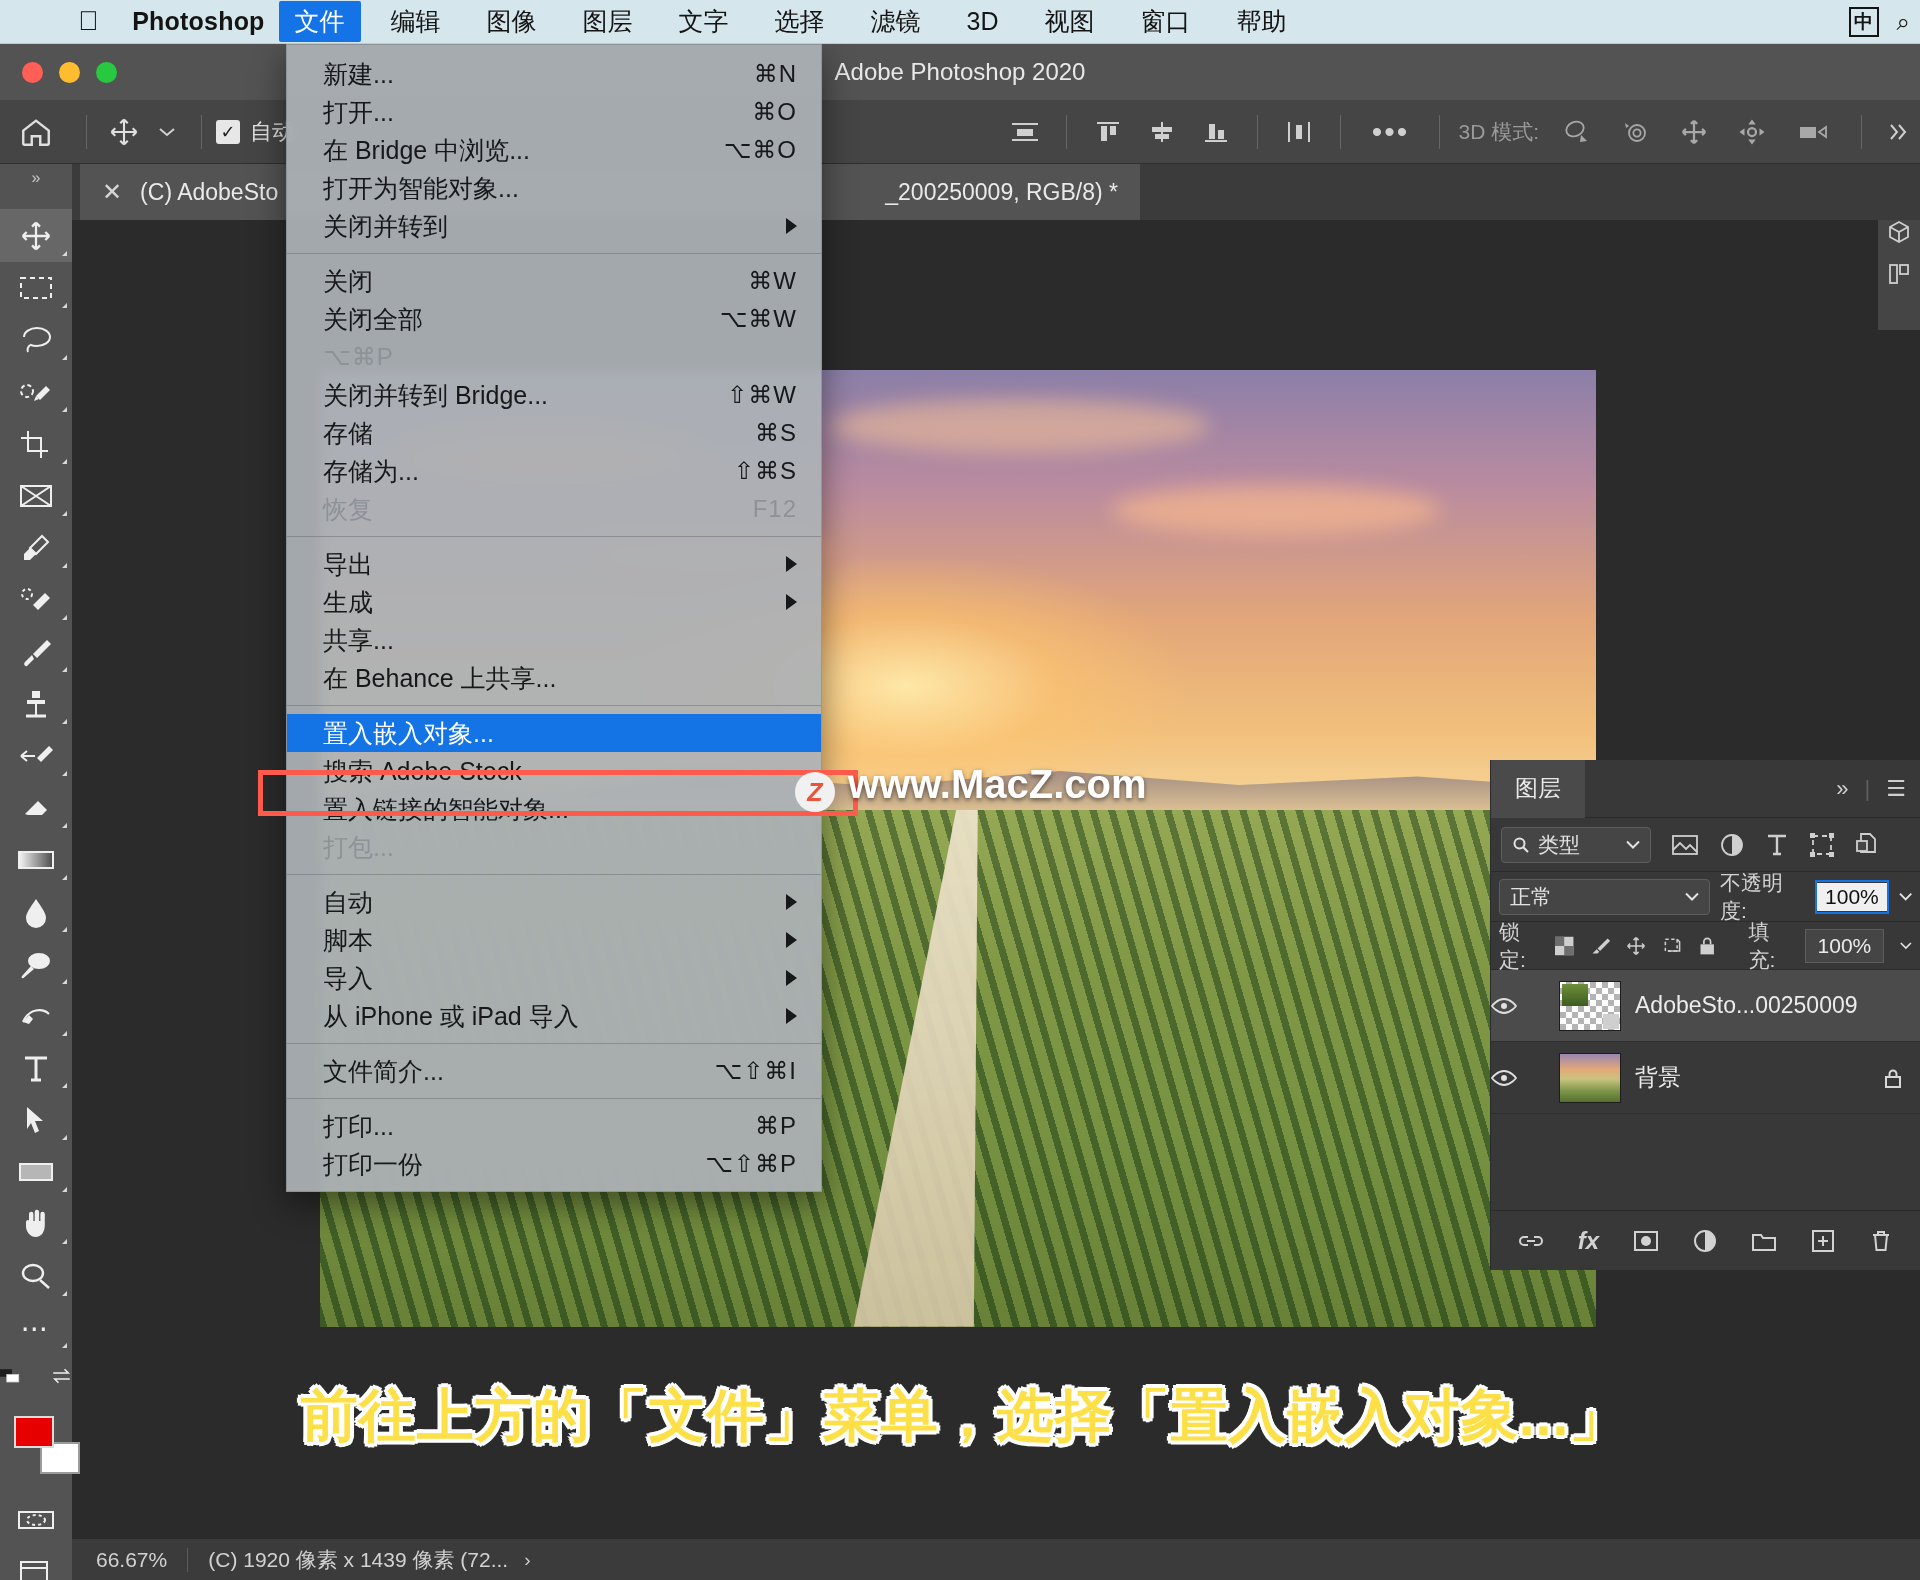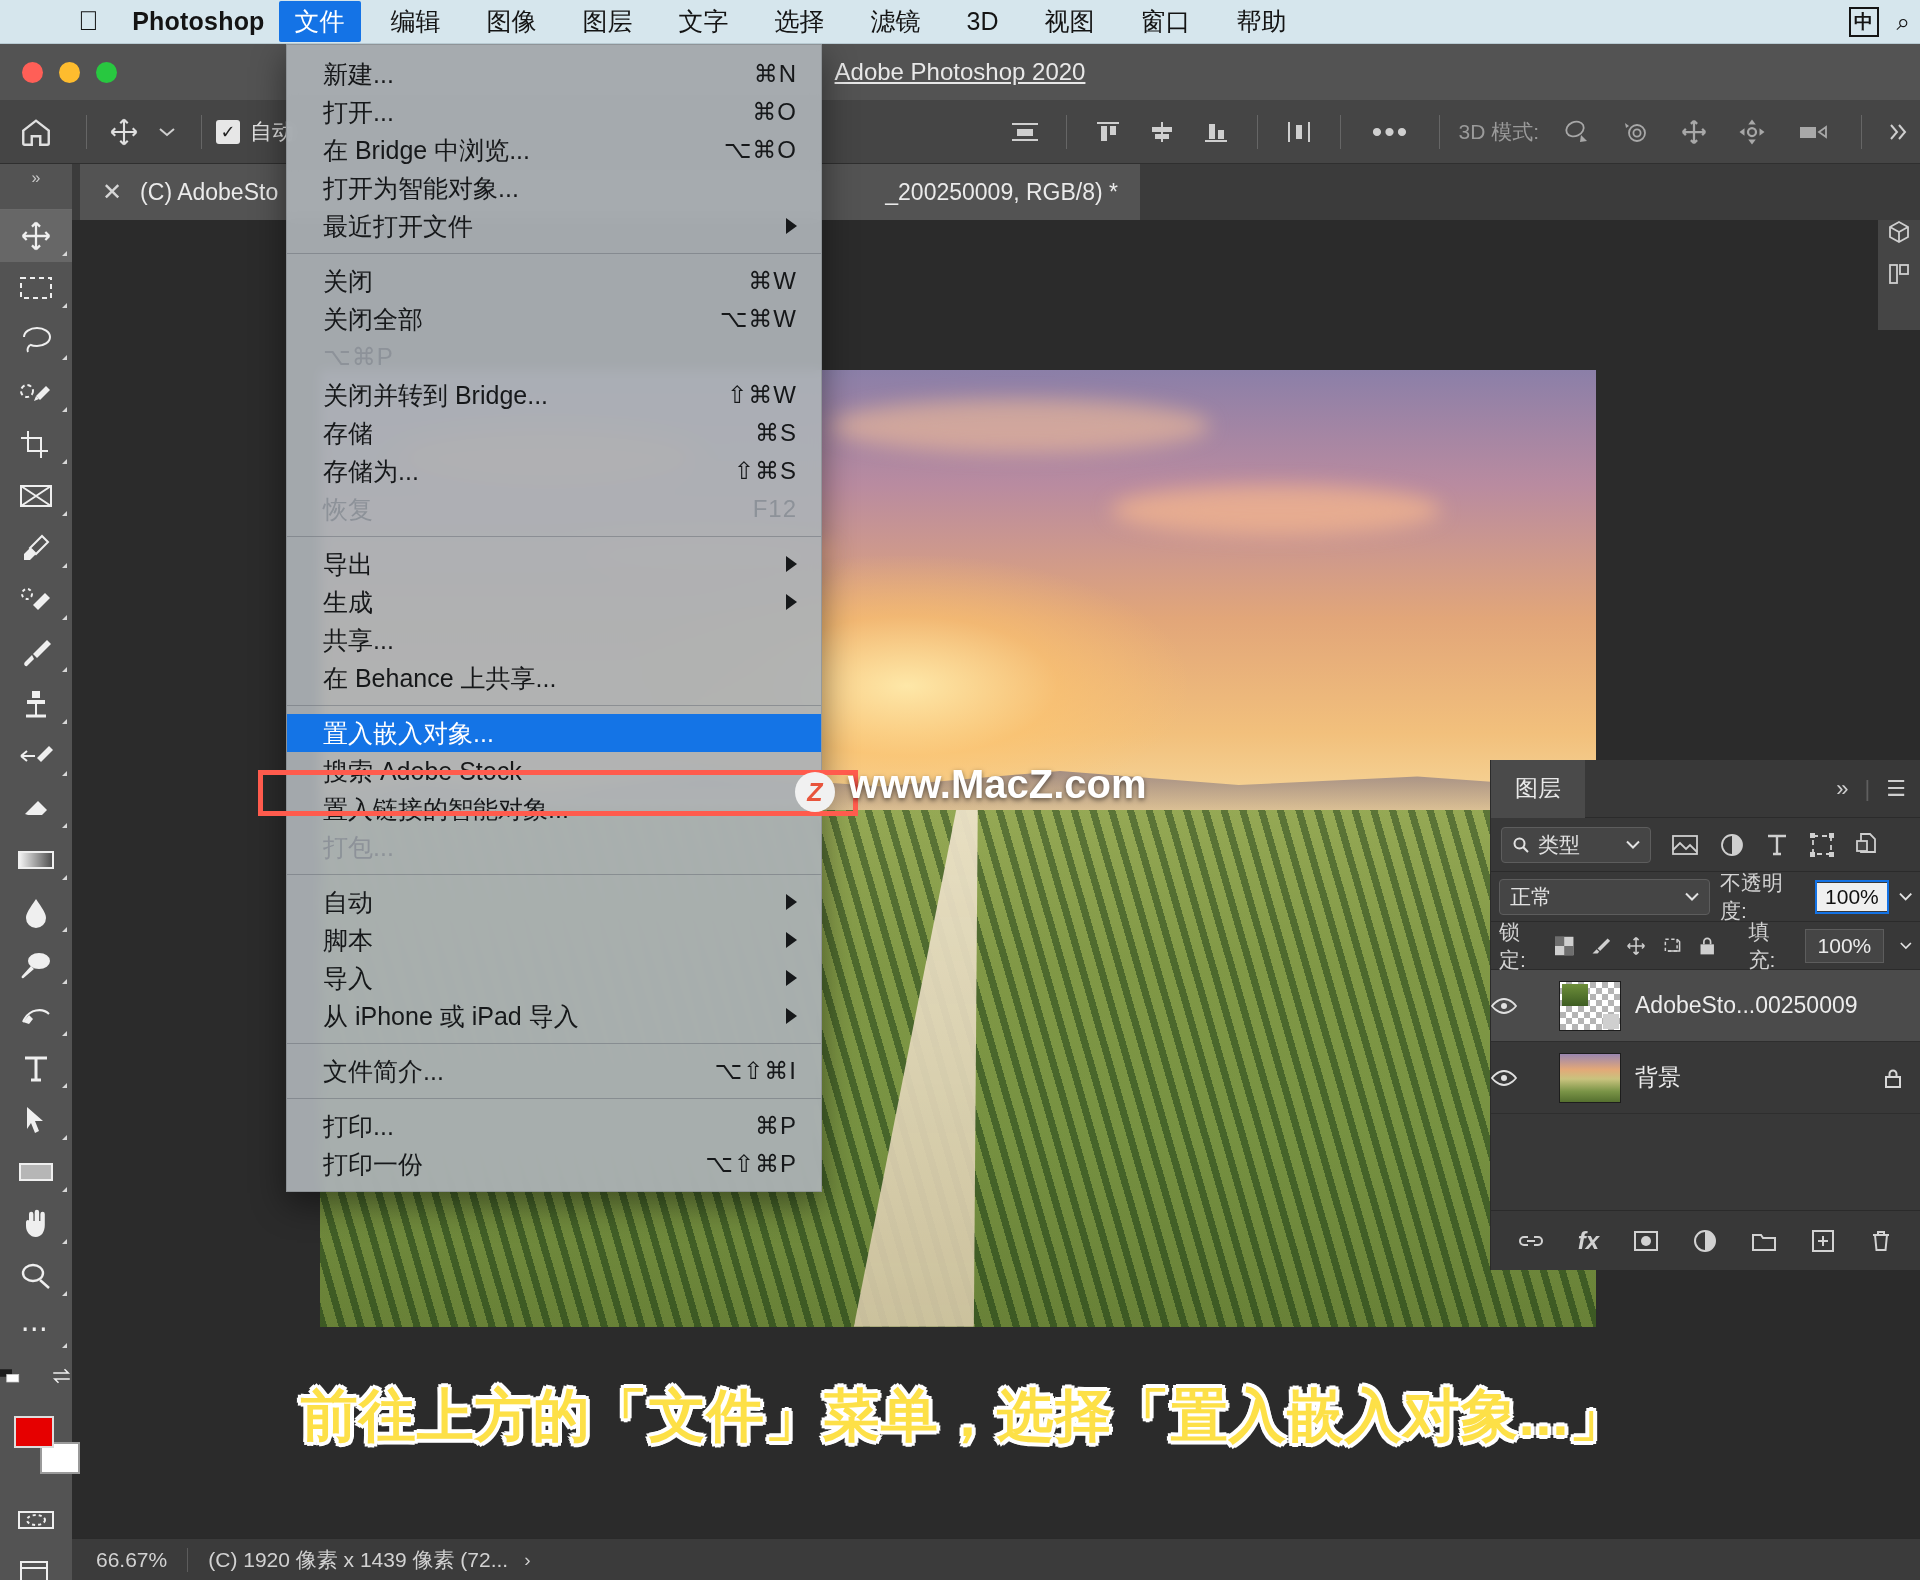--- a/index.html
+++ b/index.html
@@ -38,21 +38,21 @@
   
   #titlebar {
     position:absolute; left:0; top:44px; width:1920px; height:56px;
     background:#535353; display:flex; align-items:center; z-index:10;
   }
   .traffic { display:flex; gap:16px; margin-left:22px; }
   .traffic i { width:21px;height:21px;border-radius:50%; display:block; }
   .traffic .r{background:#ff5f57;} .traffic .y{background:#febc2e;} .traffic .g{background:#28c840;}
   #titlebar .ttl {
     position:absolute; left:0; right:0; text-align:center;
-    font-size:24px; color:#e8e8e8;text-decoration:underline;
+    font-size:24px; color:#e8e8e8;
   }
 
   
   #optbar {
     position:absolute; left:0; top:100px; width:1920px; height:64px;
     background:#454545; display:flex; align-items:center; z-index:9;
     border-bottom:1px solid #2f2f2f;
   }
   #optbar .obtn { color:#d4d4d4; display:flex; align-items:center; justify-content:center; }
   .divv { width:1px; height:34px; background:#666; margin:0 14px; }
@@ -783,21 +783,21 @@
       <span class="key">⌘O</span>
     </div>
     <div class="mrow">
       <span class="lab">在 Bridge 中浏览...</span>
       <span class="key">⌥⌘O</span>
     </div>
     <div class="mrow">
       <span class="lab">打开为智能对象...</span>
     </div>
     <div class="mrow">
-      <span class="lab">最近打开文件</span>
+      <span class="lab">关闭并转到</span>
       <span class="arrow"></span>
     </div>
     <div class="sep"></div>
     <div class="mrow">
       <span class="lab">关闭</span>
       <span class="key">⌘W</span>
     </div>
     <div class="mrow">
       <span class="lab">关闭全部</span>
       <span class="key">⌥⌘W</span>

